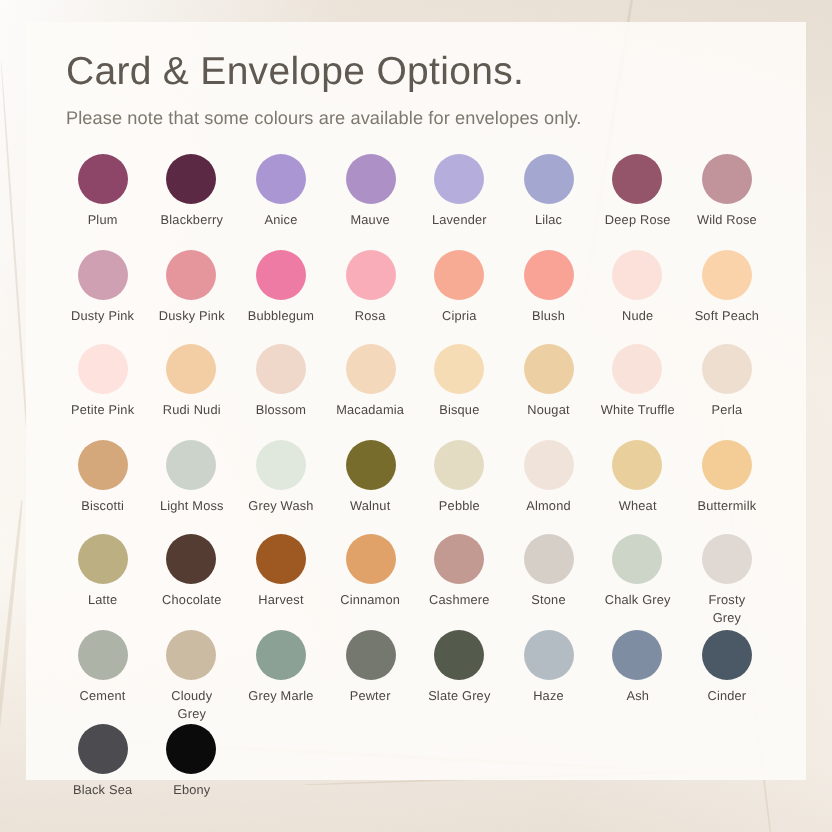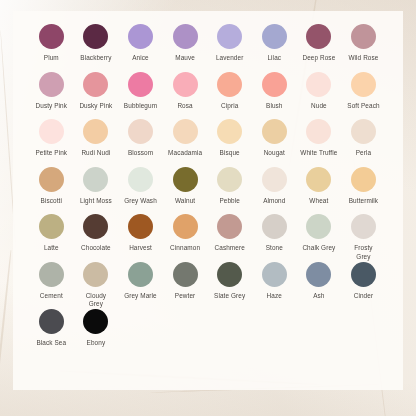--- a/index.html
+++ b/index.html
@@ -111,20 +111,24 @@
   <div class="vein v1"></div>
   <div class="vein v2"></div>
   <div class="vein v3"></div>
   <div class="vein v4"></div>
   <div class="vein v5"></div>
   <div class="vein v6"></div>
 </div>
 
 <div id="card">
 
+  <div id="header">
+    <h1 id="title">Card &amp; Envelope Options.</h1>
+    <p id="subtitle">Please note that some colours are available for envelopes only.</p>
+  </div>
 
   <div id="grid">
       <div class="row">
         <div class="cell">
           <div class="dot" style="background: rgb(142, 70, 104);"></div>
           <div class="cell-label">Plum</div>
         </div>
         <div class="cell">
           <div class="dot" style="background: rgb(91, 41, 68);"></div>
           <div class="cell-label">Blackberry</div>

